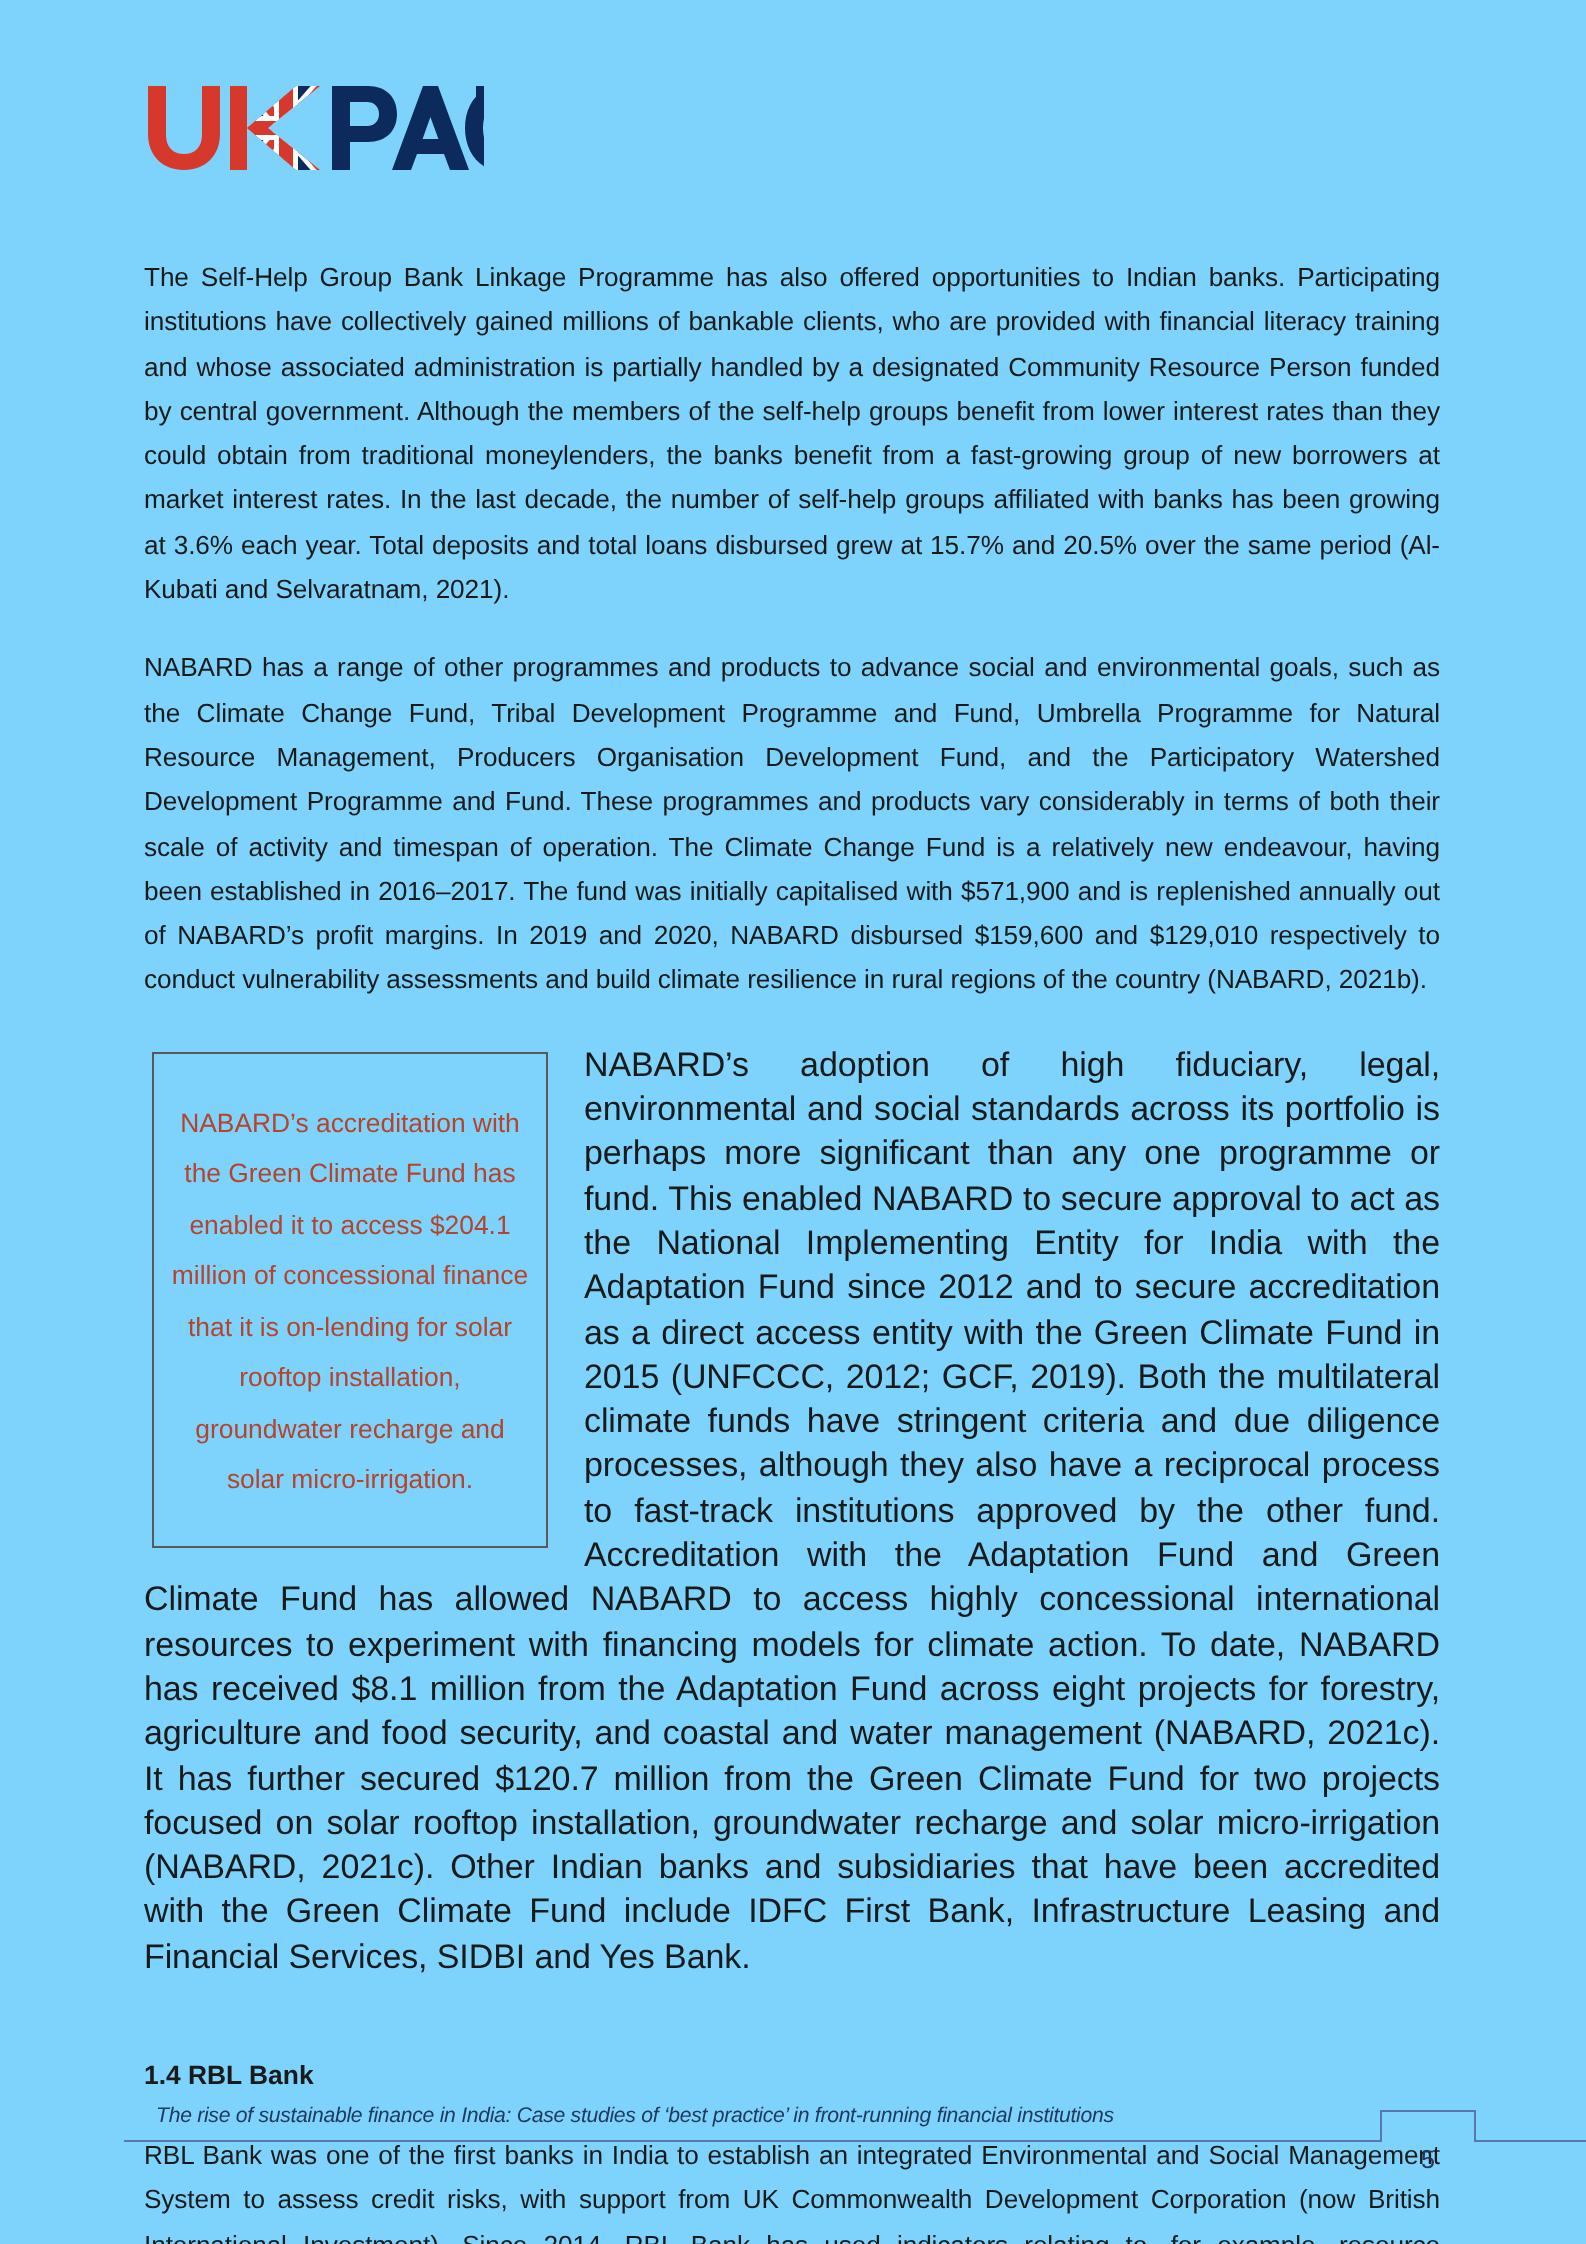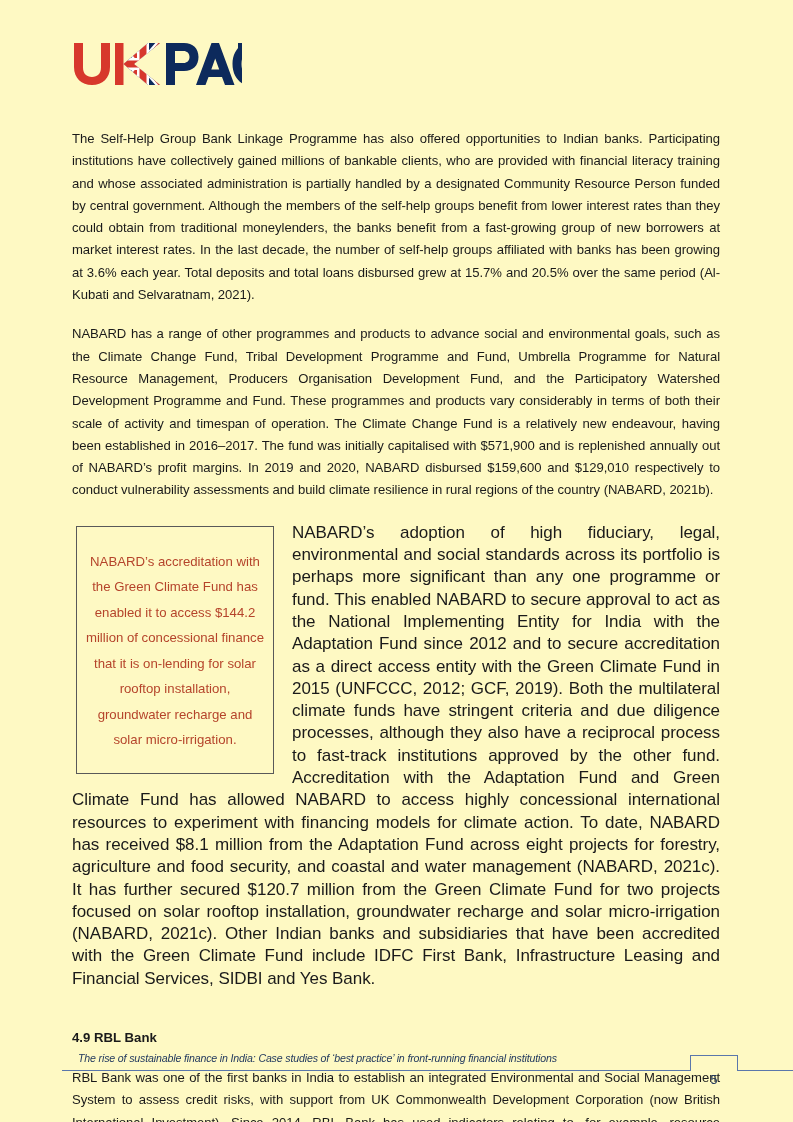--- a/index.html
+++ b/index.html
@@ -4,21 +4,21 @@
 <style>
   html, body {
     margin: 0;
     padding: 0;
     background: #8a8a8a;
   }
   .page {
     position: relative;
     width: 793px;
     height: 1122px;
-    background: #fef9c3;
+    background: #7dd3fc;
     margin: 0 auto;
     overflow: hidden;
     font-family: "Liberation Sans", sans-serif;
     color: #1a1a1a;
   }
 
   
   .logo {
     position: absolute;
     left: 74px;
@@ -181,27 +181,27 @@
     </svg>
   </div>
 
   <div class="content">
 
     <p class="body">The Self-Help Group Bank Linkage Programme has also offered opportunities to Indian banks. Participating institutions have collectively gained millions of bankable clients, who are provided with financial literacy training and whose associated administration is partially handled by a designated Community Resource Person funded by central government. Although the members of the self-help groups benefit from lower interest rates than they could obtain from traditional moneylenders, the banks benefit from a fast-growing group of new borrowers at market interest rates. In the last decade, the number of self-help groups affiliated with banks has been growing at 3.6% each year. Total deposits and total loans disbursed grew at 15.7% and 20.5% over the same period (Al-Kubati and Selvaratnam, 2021).</p>
 
     <p class="body">NABARD has a range of other programmes and products to advance social and environmental goals, such as the Climate Change Fund, Tribal Development Programme and Fund, Umbrella Programme for Natural Resource Management, Producers Organisation Development Fund, and the Participatory Watershed Development Programme and Fund. These programmes and products vary considerably in terms of both their scale of activity and timespan of operation. The Climate Change Fund is a relatively new endeavour, having been established in 2016–2017. The fund was initially capitalised with $571,900 and is replenished annually out of NABARD’s profit margins. In 2019 and 2020, NABARD disbursed $159,600 and $129,010 respectively to conduct vulnerability assessments and build climate resilience in rural regions of the country (NABARD, 2021b).</p>
 
     <div class="quote-wrap">
-      <div class="pullquote">NABARD’s accreditation with the Green Climate Fund has enabled it to access $144.2 million of concessional finance that it is on-lending for solar rooftop installation, groundwater recharge and solar micro-irrigation.</div>
+      <div class="pullquote">NABARD’s accreditation with the Green Climate Fund has enabled it to access $204.1 million of concessional finance that it is on-lending for solar rooftop installation, groundwater recharge and solar micro-irrigation.</div>
       <p>NABARD’s adoption of high fiduciary, legal, environmental and social standards across its portfolio is perhaps more significant than any one programme or fund. This enabled NABARD to secure approval to act as the National Implementing Entity for India with the Adaptation Fund since 2012 and to secure accreditation as a direct access entity with the Green Climate Fund in 2015 (UNFCCC, 2012; GCF, 2019). Both the multilateral climate funds have stringent criteria and due diligence processes, although they also have a reciprocal process to fast-track institutions approved by the other fund. Accreditation with the Adaptation Fund and Green Climate Fund has allowed NABARD to access highly concessional international resources to experiment with financing models for climate action. To date, NABARD has received $8.1 million from the Adaptation Fund across eight projects for forestry, agriculture and food security, and coastal and water management (NABARD, 2021c). It has further secured $120.7 million from the Green Climate Fund for two projects focused on solar rooftop installation, groundwater recharge and solar micro-irrigation (NABARD, 2021c). Other Indian banks and subsidiaries that have been accredited with the Green Climate Fund include IDFC First Bank, Infrastructure Leasing and Financial Services, SIDBI and Yes Bank.</p>
     </div>
 
     <div style="height:38px"></div>
 
-    <h2 class="section">4.9 RBL Bank</h2>
+    <h2 class="section">1.4 RBL Bank</h2>
 
     <div style="height:19px"></div>
 
     <p class="body last">RBL Bank was one of the first banks in India to establish an integrated Environmental and Social Management System to assess credit risks, with support from UK Commonwealth Development Corporation (now British International Investment). Since 2014, RBL Bank has used indicators relating to, for example, resource efficiency, carbon emission intensity, occupational health and safety, and community-related risks to assess all transactions worth more than $1 million and with a tenure over one year (RBL Bank, 2019). More recently,</p>
   </div>
 
   <div class="footer">
     <div class="footer-text">The rise of sustainable finance in India: Case studies of ‘best practice’ in front-running financial institutions</div>
     <div class="footer-rule-left"></div>
     <div class="footer-rule-right"></div>

